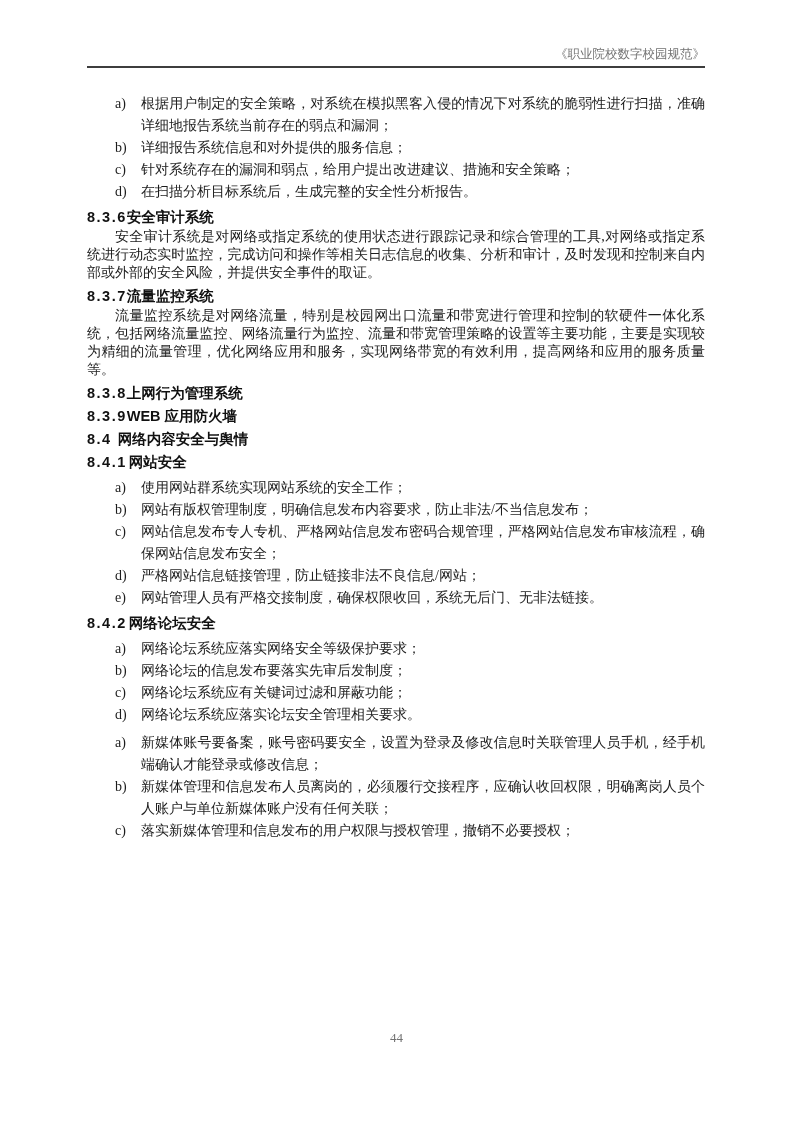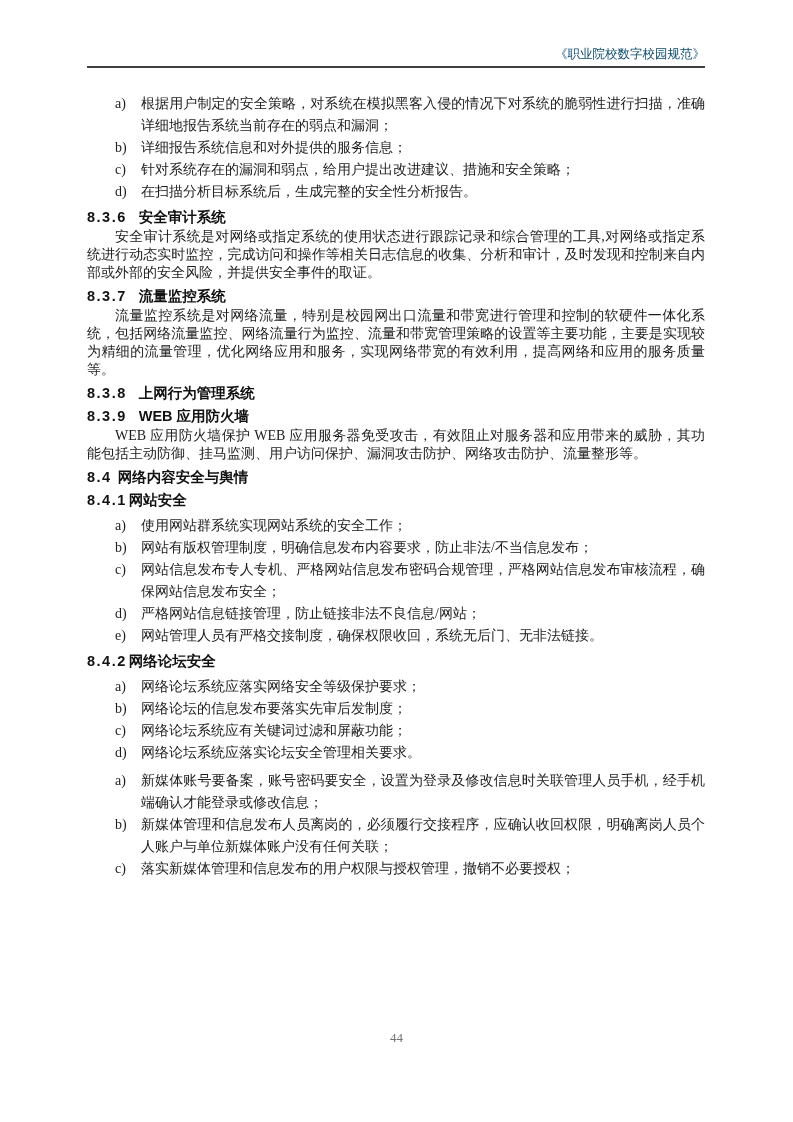--- a/index.html
+++ b/index.html
@@ -10,34 +10,34 @@
     background:#ffffff;
     color:#1c1c1c;
     font-family:"Liberation Serif","DejaVu Serif",serif;
     overflow:hidden;
   }
   .inner{padding:46px 88px 0 87px;}
   .header-title{
     text-align:right;
     font-size:12.5px;
     line-height:16px;
-    color:#0c4a6e;
+    color:#737373;
   }
   .header-rule{height:2px;background:#3d3d3d;margin-top:4px;}
 
   .h{
     font-family:"Liberation Sans","DejaVu Sans",sans-serif;
     font-weight:700;
     font-size:14.5px;
     line-height:18px;
     margin:5px 0 2px 0;
     color:#111;
   }
   .hnum{letter-spacing:1.5px;}
-  .h-wide  .ht{margin-left:12px;}
+  .h-wide  .ht{}
   .h-mid   .ht{margin-left:6px;}
   .h-tight .ht{margin-left:2px;}
 
   .para{
     margin:2px 0 2px 0;
     font-size:14px;
     line-height:18px;
     text-align:justify;
     text-indent:28px;
   }
@@ -105,21 +105,20 @@
       </h3>
       <p class="para">流量监控系统是对网络流量，特别是校园网出口流量和带宽进行管理和控制的软硬件一体化系统，包括网络流量监控、网络流量行为监控、流量和带宽管理策略的设置等主要功能，主要是实现较为精细的流量管理，优化网络应用和服务，实现网络带宽的有效利用，提高网络和应用的服务质量等。</p>
 
       <h3 class="h h-wide">
         <span class="hnum">8.3.8</span><span class="ht">上网行为管理系统</span>
       </h3>
 
       <h3 class="h h-wide">
         <span class="hnum">8.3.9</span><span class="ht">WEB 应用防火墙</span>
       </h3>
-      <p class="para">WEB 应用防火墙保护 WEB 应用服务器免受攻击，有效阻止对服务器和应用带来的威胁，其功能包括主动防御、挂马监测、用户访问保护、漏洞攻击防护、网络攻击防护、流量整形等。</p>
 
       <h3 class="h h-mid">
         <span class="hnum">8.4</span><span class="ht">网络内容安全与舆情</span>
       </h3>
 
       <h3 class="h h-tight">
         <span class="hnum">8.4.1</span><span class="ht">网站安全</span>
       </h3>
       <div class="list list-gap">
         <div class="li">

